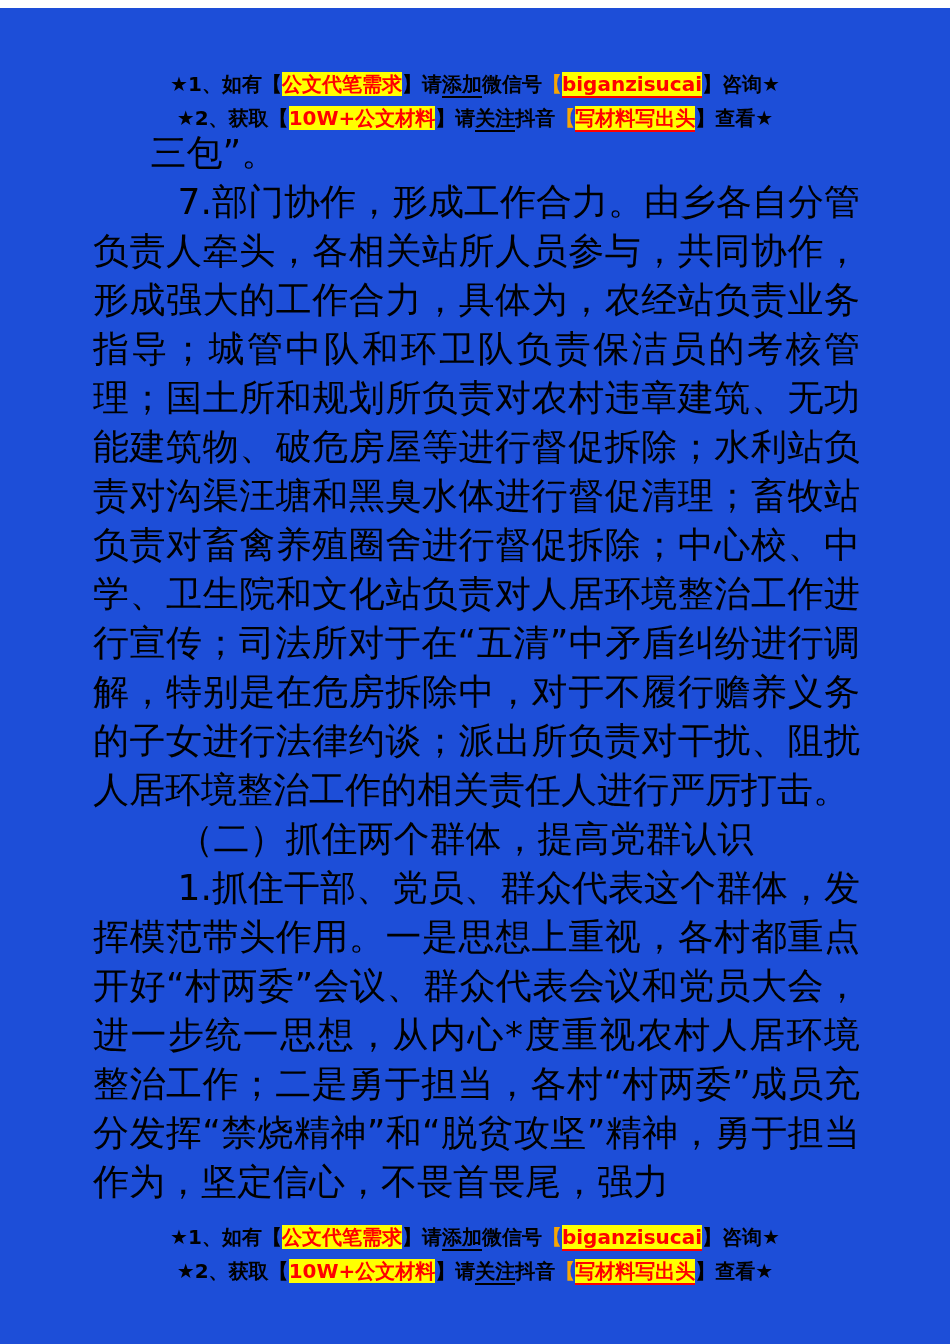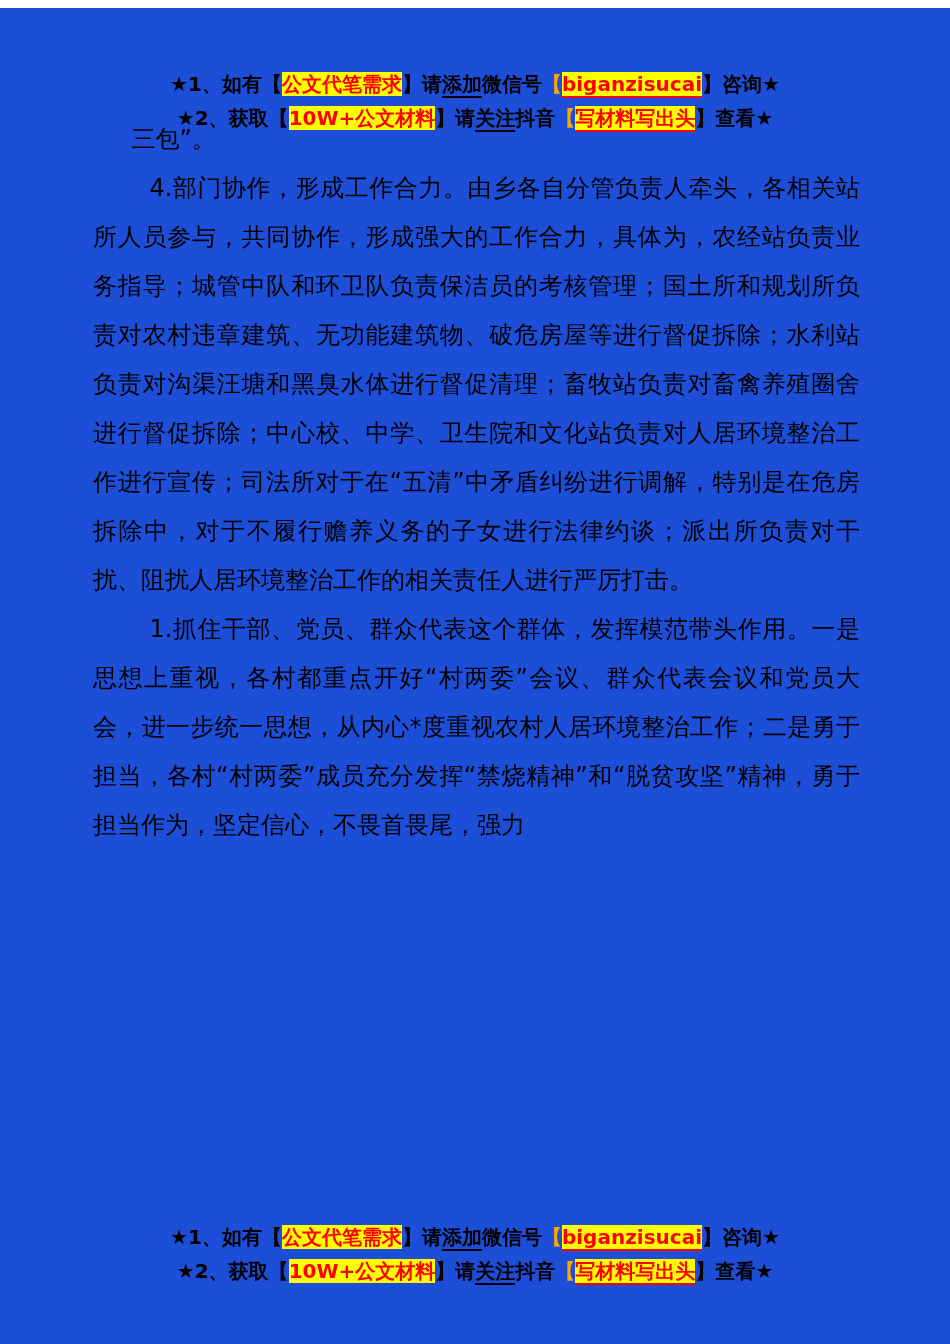--- a/index.html
+++ b/index.html
@@ -37,44 +37,45 @@
   .seg          { display: inline; }
   .seg-plain    { color: #000000; }
   .seg-hl-red   { color: #ff0000; background: #ffff00; }
   .seg-ul       { color: #000000; border-bottom: 2px solid #000000; padding-bottom: 0px; }
   .seg-orange   { color: #f9a602; }
   .seg-hl-red-ul{ color: #ff0000; background: #ffff00; border-bottom: 2px solid #ff0000; }
 
   
   .body-text {
     position: absolute;
-    top: 107px;
+    top: 120px;
     left: 93px;
     width: 767px;
-    font-size: 24px;
+    font-size: 36px;
     line-height: 49px;
     text-align: justify;
     color: #000000;
   }
   .para { margin: 0; padding: 0; }
   .indent-normal { text-indent: 2.35em; }
   .indent-small  { text-indent: 1.6em;  }
 </style>
 </head>
 <body>
 
 <div class="page">
   <div class="banner banner-top">
       <div class="ad-line"><span class="seg seg-plain">★1、如有【</span><span class="seg seg-hl-red">公文代笔需求</span><span class="seg seg-plain">】请</span><span class="seg seg-ul">添加</span><span class="seg seg-plain">微信号</span><span class="seg seg-orange">【</span><span class="seg seg-hl-red-ul">biganzisucai</span><span class="seg seg-plain">】咨询★</span></div>
       <div class="ad-line"><span class="seg seg-plain">★2、获取【</span><span class="seg seg-hl-red">10W+公文材料</span><span class="seg seg-plain">】请</span><span class="seg seg-ul">关注</span><span class="seg seg-plain">抖音</span><span class="seg seg-orange">【</span><span class="seg seg-hl-red-ul">写材料写出头</span><span class="seg seg-plain">】查看★</span></div>
     </div>
 
   <div class="body-text">
       <p class="para indent-small">三包”。</p>
-      <p class="para indent-normal">4.部门协作，形成工作合力。由乡各自分管负责人牵头，各相关站所人员参与，共同协作，形成强大的工作合力，具体为，农经站负责业务指导；城管中队和环卫队负责保洁员的考核管理；国土所和规划所负责对农村违章建筑、无功能建筑物、破危房屋等进行督促拆除；水利站负责对沟渠汪塘和黑臭水体进行督促清理；畜牧站负责对畜禽养殖圈舍进行督促拆除；中心校、中学、卫生院和文化站负责对人居环境整治工作进行宣传；司法所对于在“五清”中矛盾纠纷进行调解，特别是在危房拆除中，对于不履行赡养义务的子女进行法律约谈；派出所负责对干扰、阻扰人居环境整治工作的相关责任人进行严厉打击。</p>
+      <p class="para indent-normal">7.部门协作，形成工作合力。由乡各自分管负责人牵头，各相关站所人员参与，共同协作，形成强大的工作合力，具体为，农经站负责业务指导；城管中队和环卫队负责保洁员的考核管理；国土所和规划所负责对农村违章建筑、无功能建筑物、破危房屋等进行督促拆除；水利站负责对沟渠汪塘和黑臭水体进行督促清理；畜牧站负责对畜禽养殖圈舍进行督促拆除；中心校、中学、卫生院和文化站负责对人居环境整治工作进行宣传；司法所对于在“五清”中矛盾纠纷进行调解，特别是在危房拆除中，对于不履行赡养义务的子女进行法律约谈；派出所负责对干扰、阻扰人居环境整治工作的相关责任人进行严厉打击。</p>
+      <p class="para indent-normal">（二）抓住两个群体，提高党群认识</p>
       <p class="para indent-normal">1.抓住干部、党员、群众代表这个群体，发挥模范带头作用。一是思想上重视，各村都重点开好“村两委”会议、群众代表会议和党员大会，进一步统一思想，从内心*度重视农村人居环境整治工作；二是勇于担当，各村“村两委”成员充分发挥“禁烧精神”和“脱贫攻坚”精神，勇于担当作为，坚定信心，不畏首畏尾，强力</p>
     </div>
 
   <div class="banner banner-bottom">
       <div class="ad-line"><span class="seg seg-plain">★1、如有【</span><span class="seg seg-hl-red">公文代笔需求</span><span class="seg seg-plain">】请</span><span class="seg seg-ul">添加</span><span class="seg seg-plain">微信号</span><span class="seg seg-orange">【</span><span class="seg seg-hl-red-ul">biganzisucai</span><span class="seg seg-plain">】咨询★</span></div>
       <div class="ad-line"><span class="seg seg-plain">★2、获取【</span><span class="seg seg-hl-red">10W+公文材料</span><span class="seg seg-plain">】请</span><span class="seg seg-ul">关注</span><span class="seg seg-plain">抖音</span><span class="seg seg-orange">【</span><span class="seg seg-hl-red-ul">写材料写出头</span><span class="seg seg-plain">】查看★</span></div>
     </div>
 </div>
 
 </body></html>

